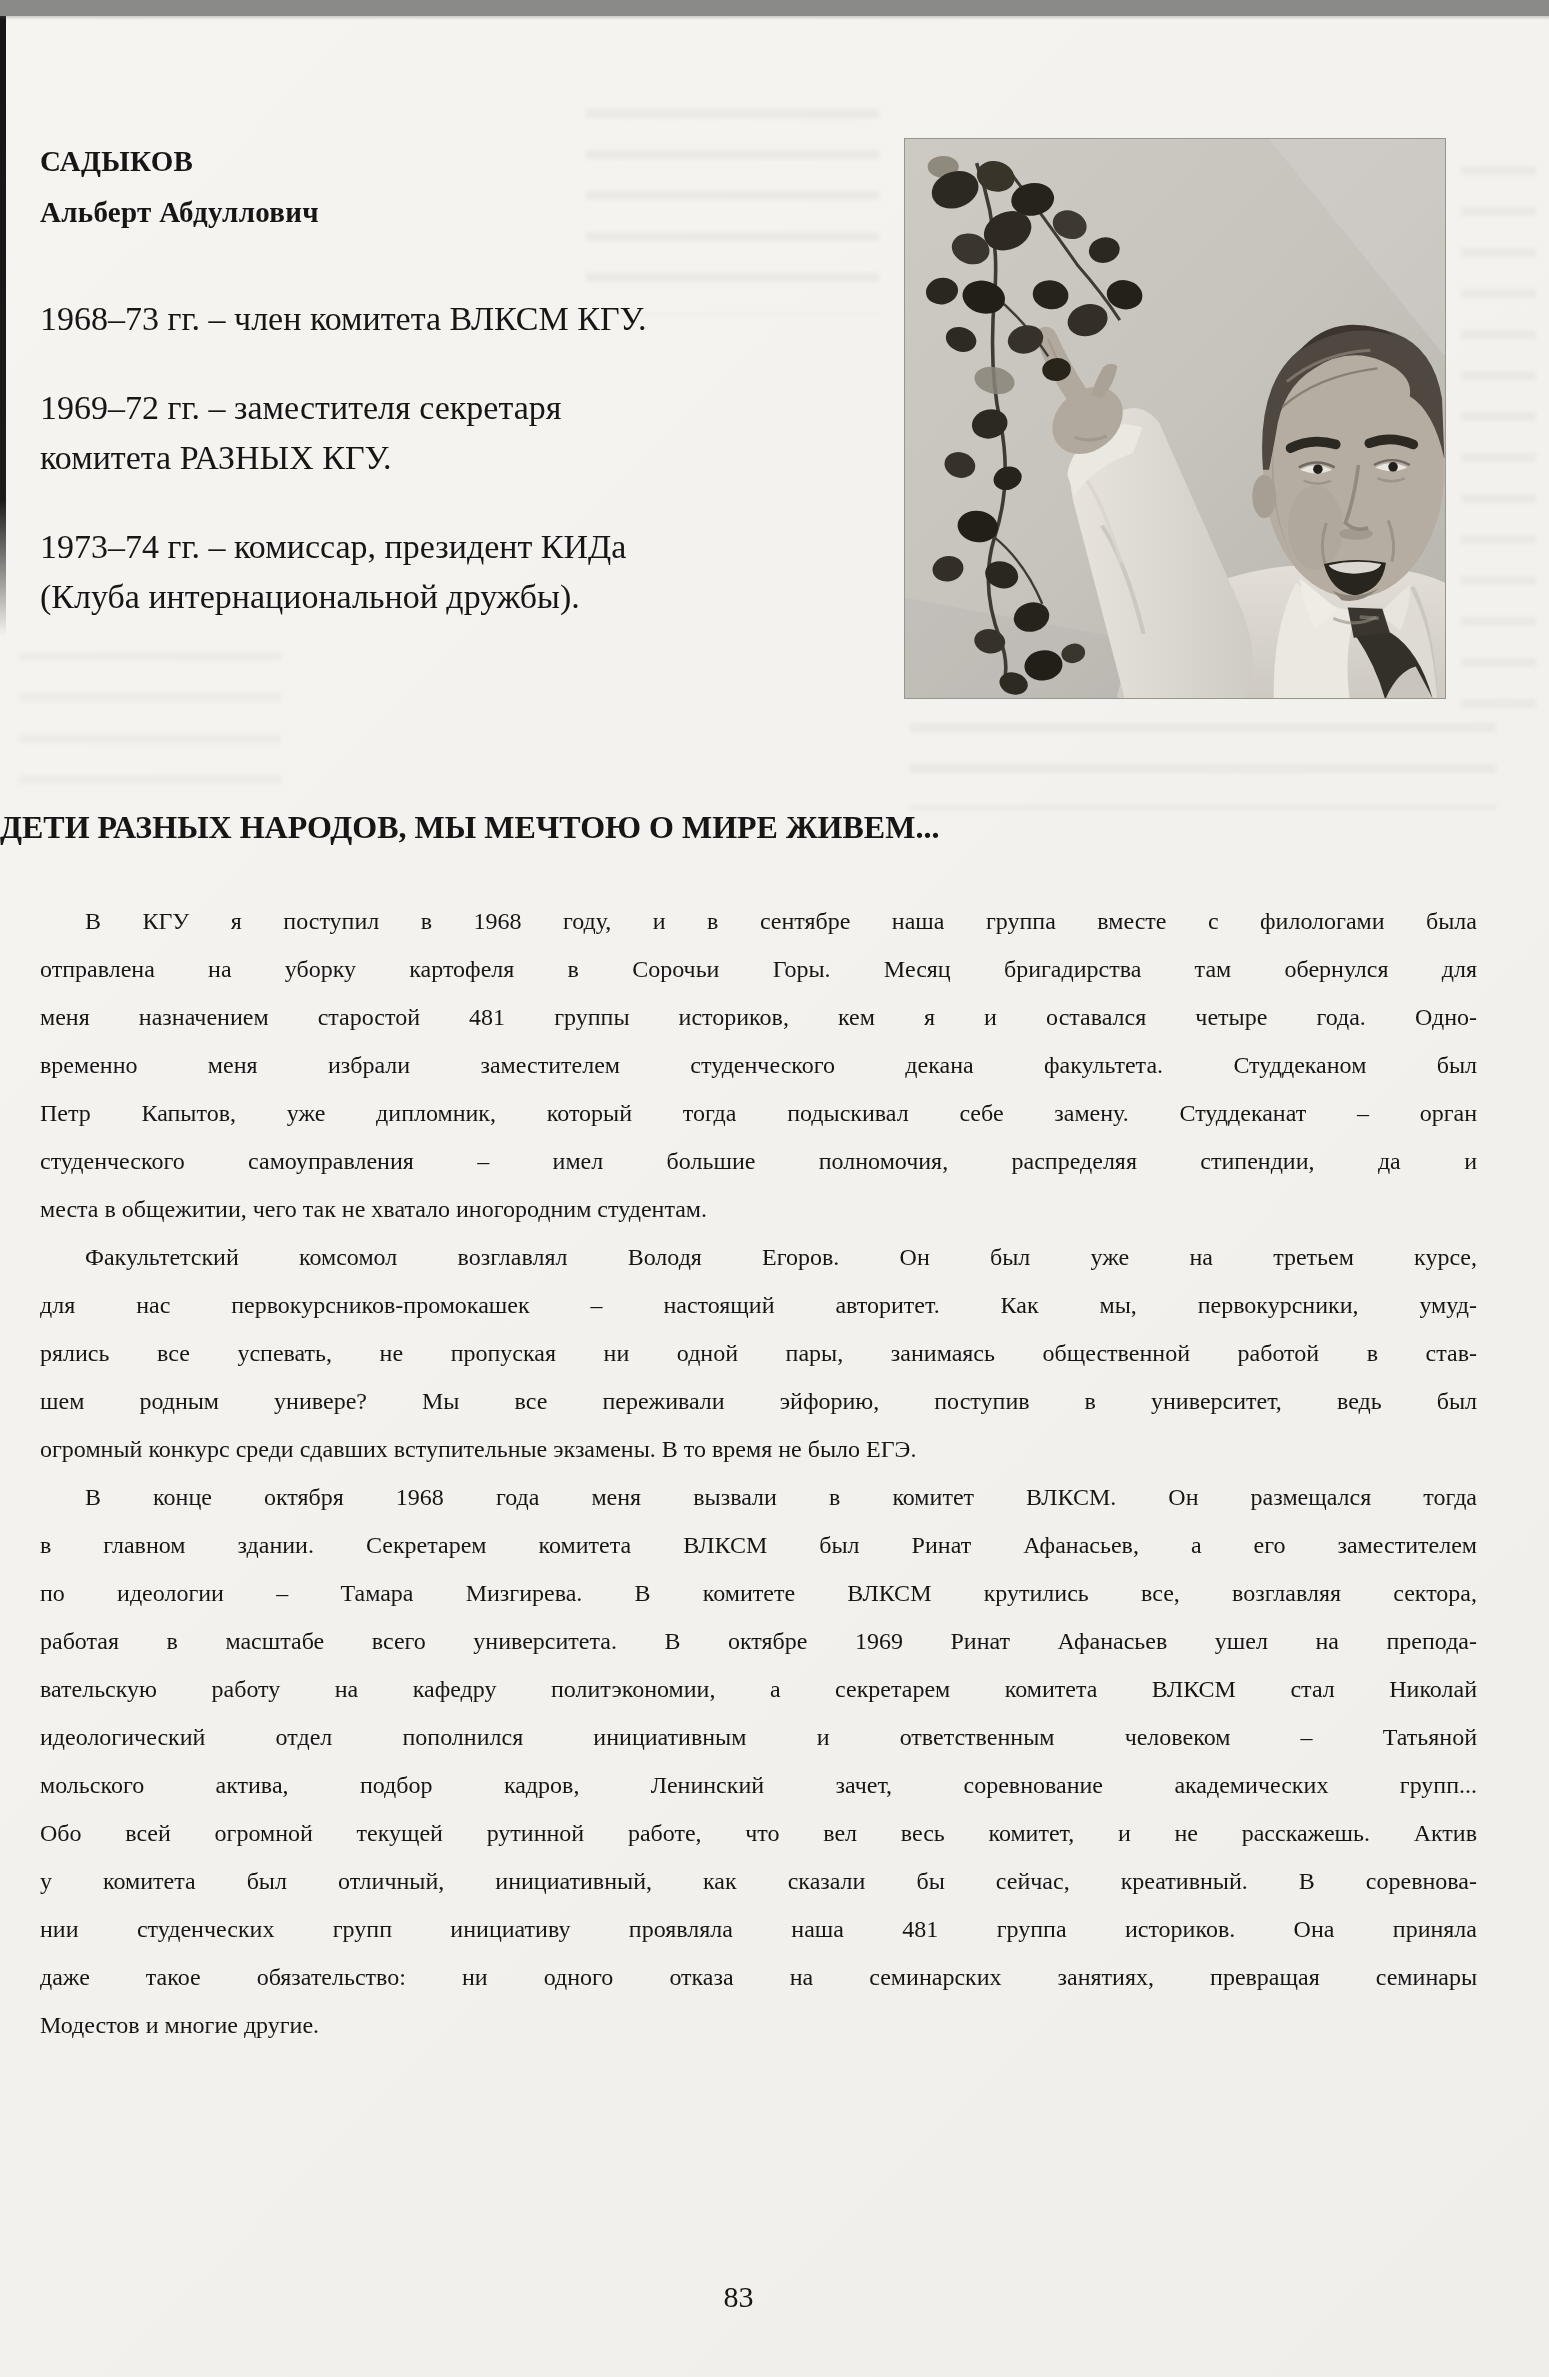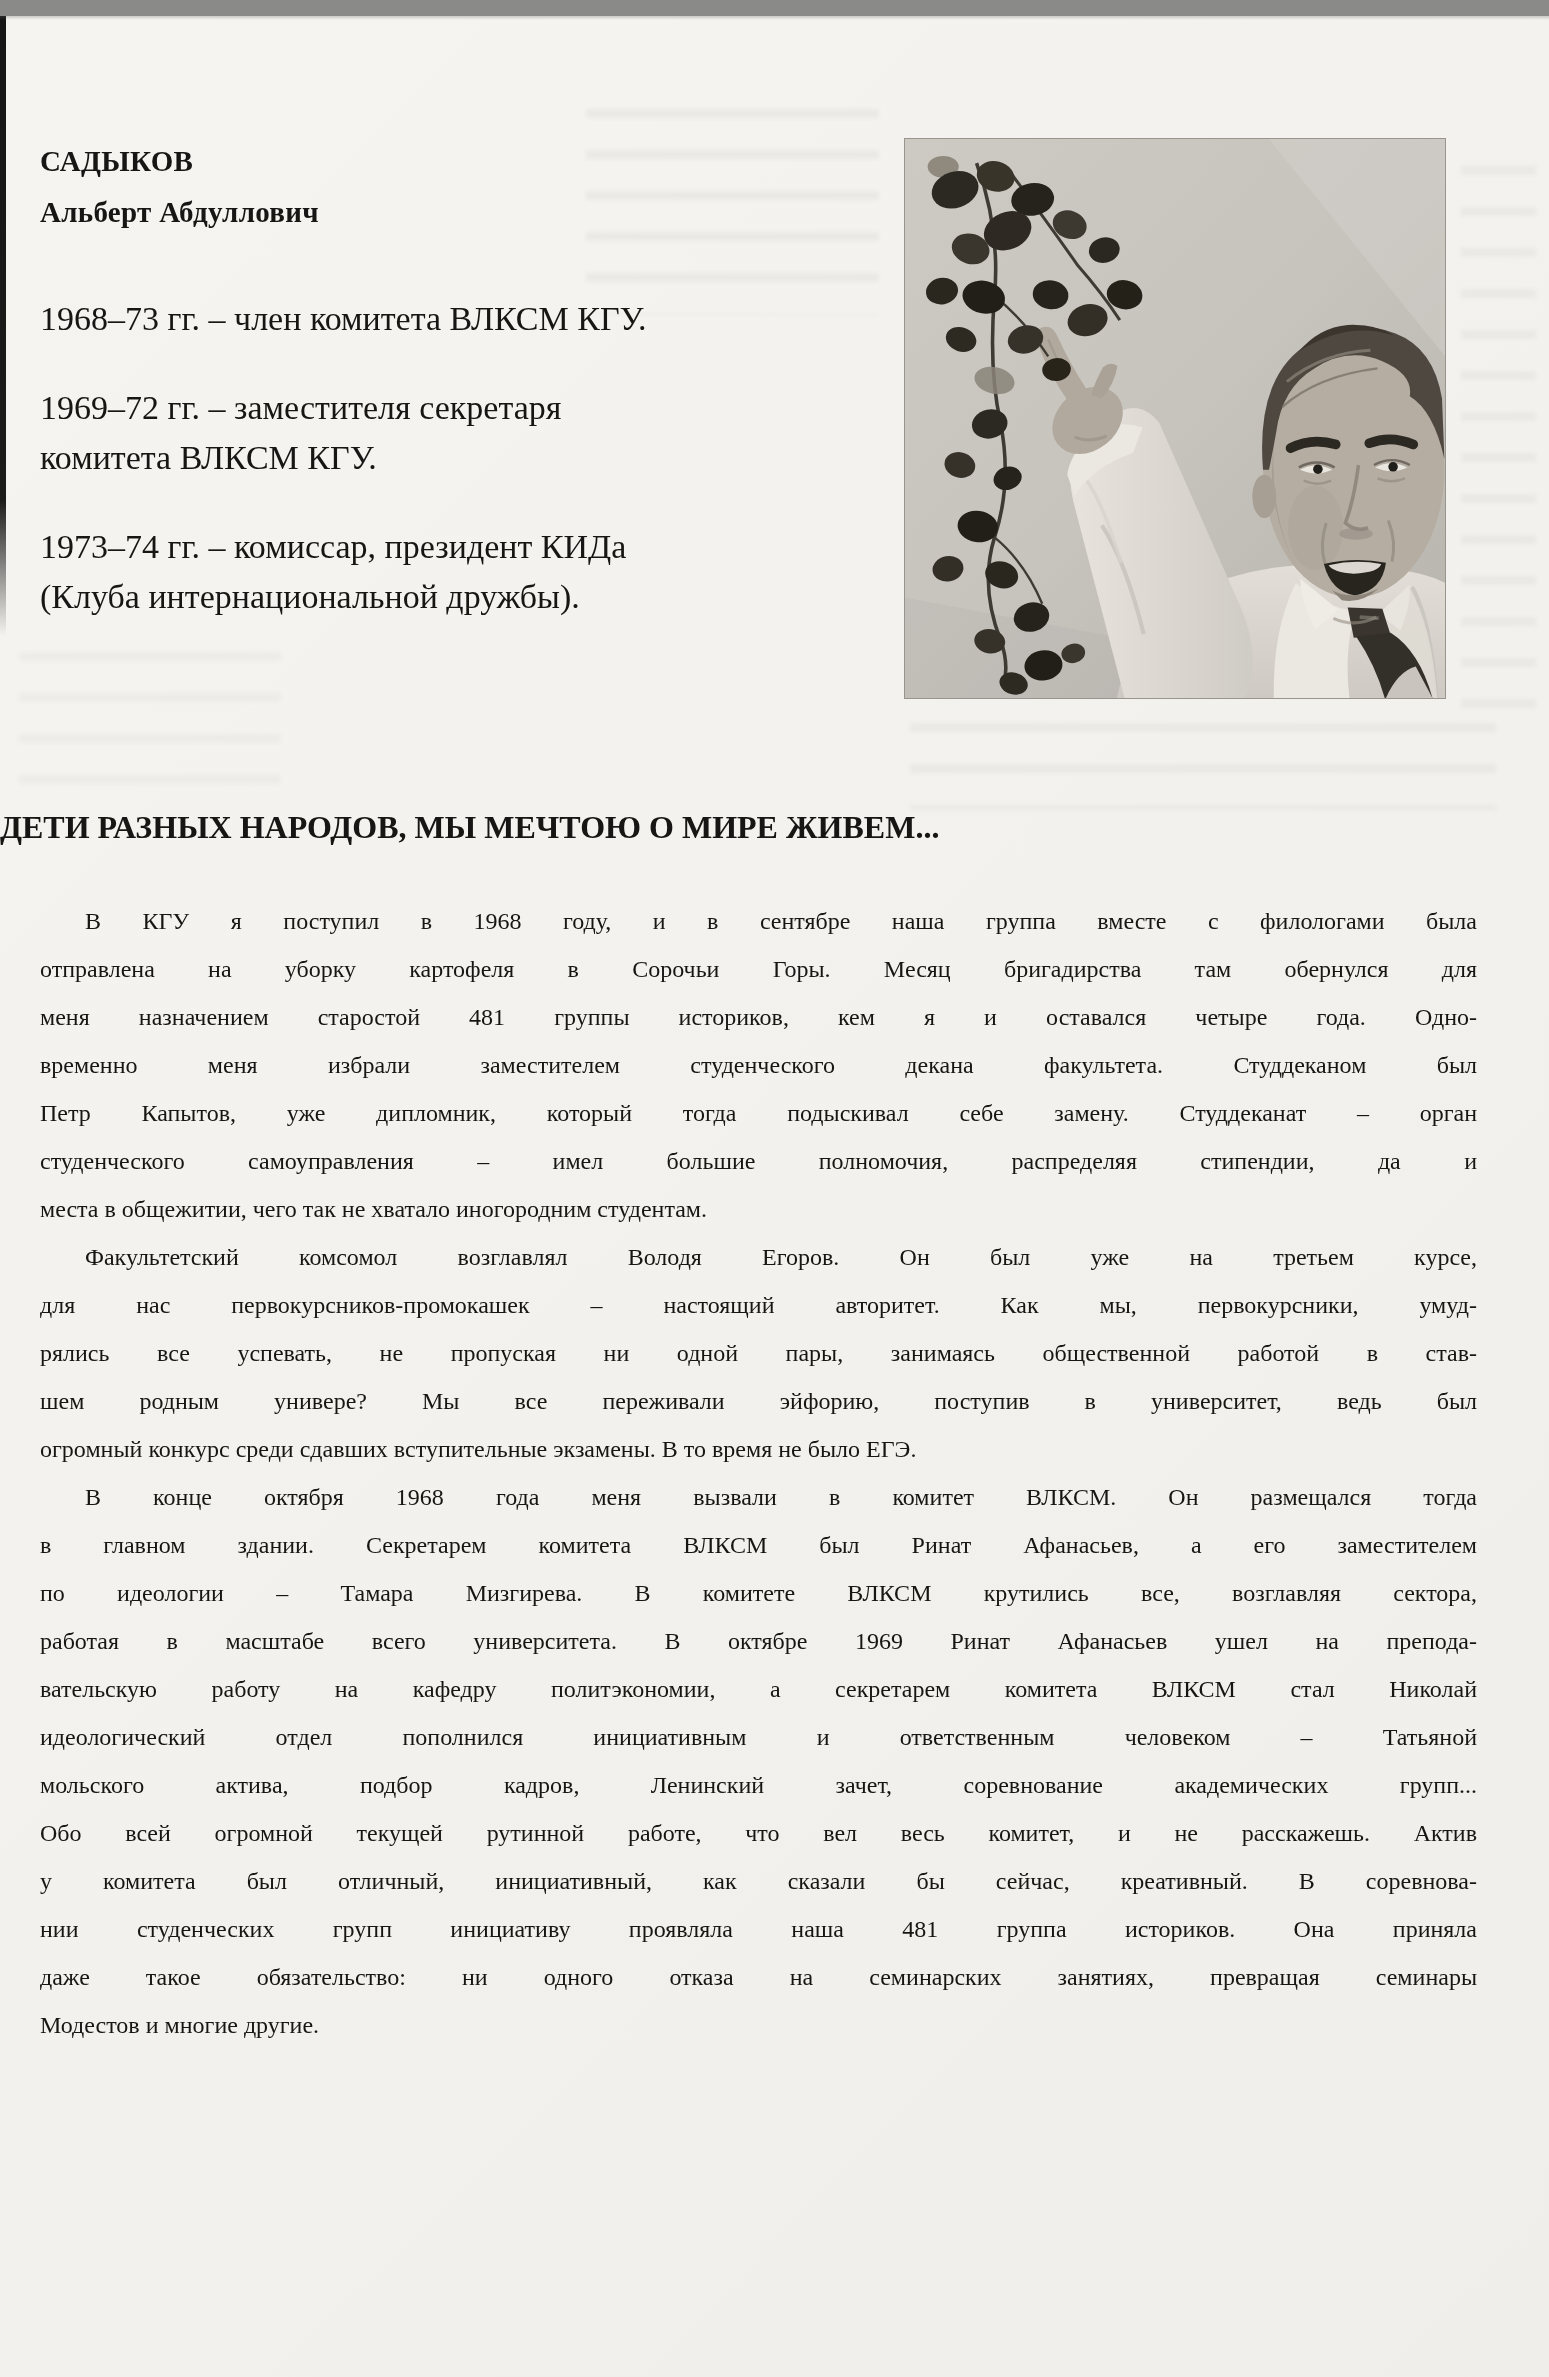--- a/index.html
+++ b/index.html
@@ -79,21 +79,21 @@
     <div>САДЫКОВ</div>
     <div>Альберт Абдуллович</div>
   </header>
 
   <section class="bio" id="bio">
       <div class="bio-entry">
         <div class="bio-line">1968–73 гг. – член комитета ВЛКСМ КГУ.</div>
       </div>
       <div class="bio-entry">
         <div class="bio-line">1969–72 гг. – заместителя секретаря</div>
-        <div class="bio-line">комитета ВЛКСМ КГУ.</div>
+        <div class="bio-line">комитета РАЗНЫХ КГУ.</div>
       </div>
       <div class="bio-entry">
         <div class="bio-line">1973–74 гг. – комиссар, президент КИДа</div>
         <div class="bio-line">(Клуба интернациональной дружбы).</div>
       </div>
     </section>
 
   <figure class="photo">
     <svg viewBox="0 0 905 926" preserveAspectRatio="none" xmlns="http://www.w3.org/2000/svg" role="img">
       <defs>
@@ -235,15 +235,16 @@
       <div class="body-line">вательскую работу на кафедру политэкономии, а секретарем комитета ВЛКСМ стал Николай</div>
       <div class="body-line">идеологический отдел пополнился инициативным и ответственным человеком – Татьяной</div>
       <div class="body-line">мольского актива, подбор кадров, Ленинский зачет, соревнование академических групп...</div>
       <div class="body-line">Обо всей огромной текущей рутинной работе, что вел весь комитет, и не расскажешь. Актив</div>
       <div class="body-line">у комитета был отличный, инициативный, как сказали бы сейчас, креативный. В соревнова-</div>
       <div class="body-line">нии студенческих групп инициативу проявляла наша 481 группа историков. Она приняла</div>
       <div class="body-line">даже такое обязательство: ни одного отказа на семинарских занятиях, превращая семинары</div>
       <div class="body-line last">Модестов и многие другие.</div>
     </section>
 
+  <footer class="page-number">83</footer>
 
 </div>
 
 
 </body></html>

